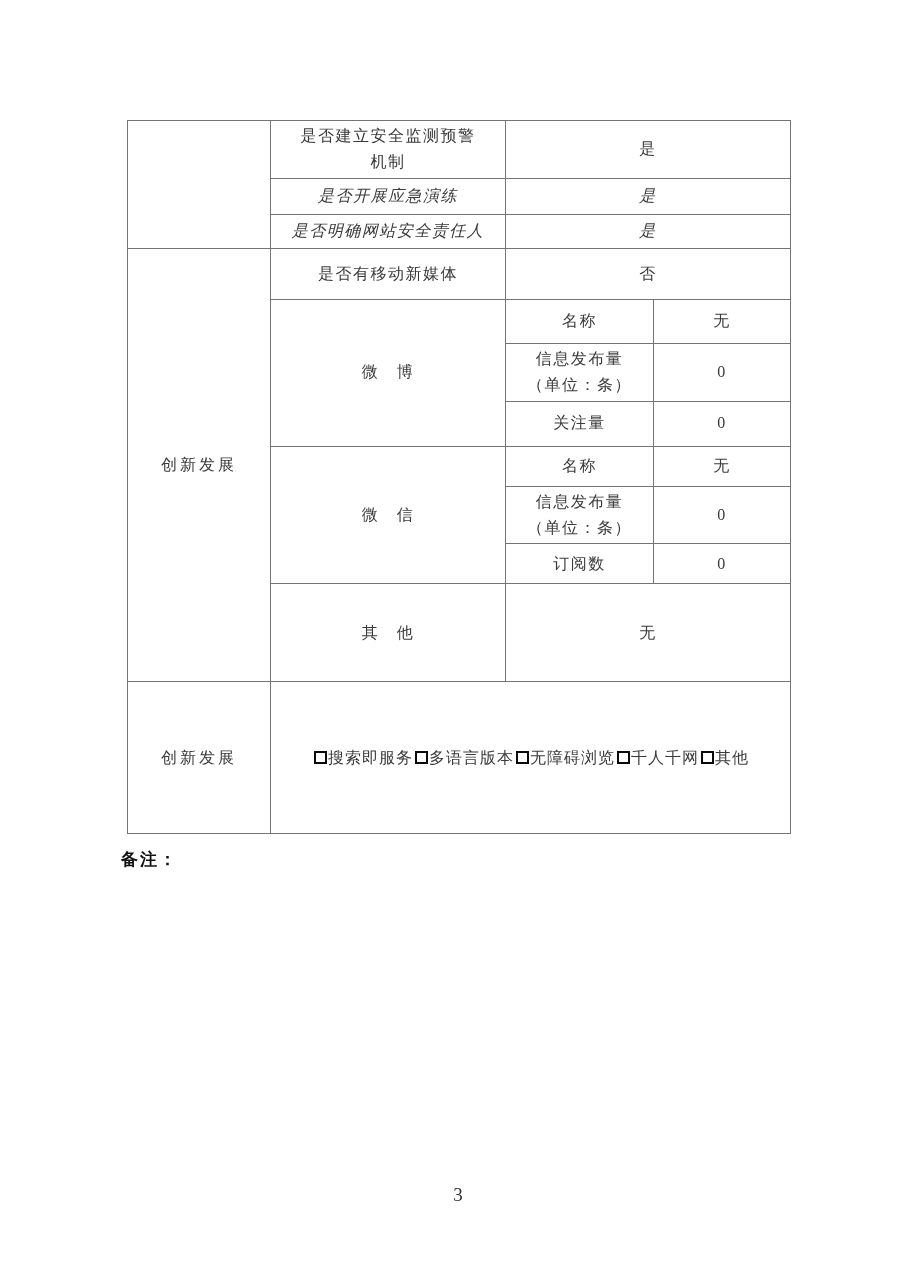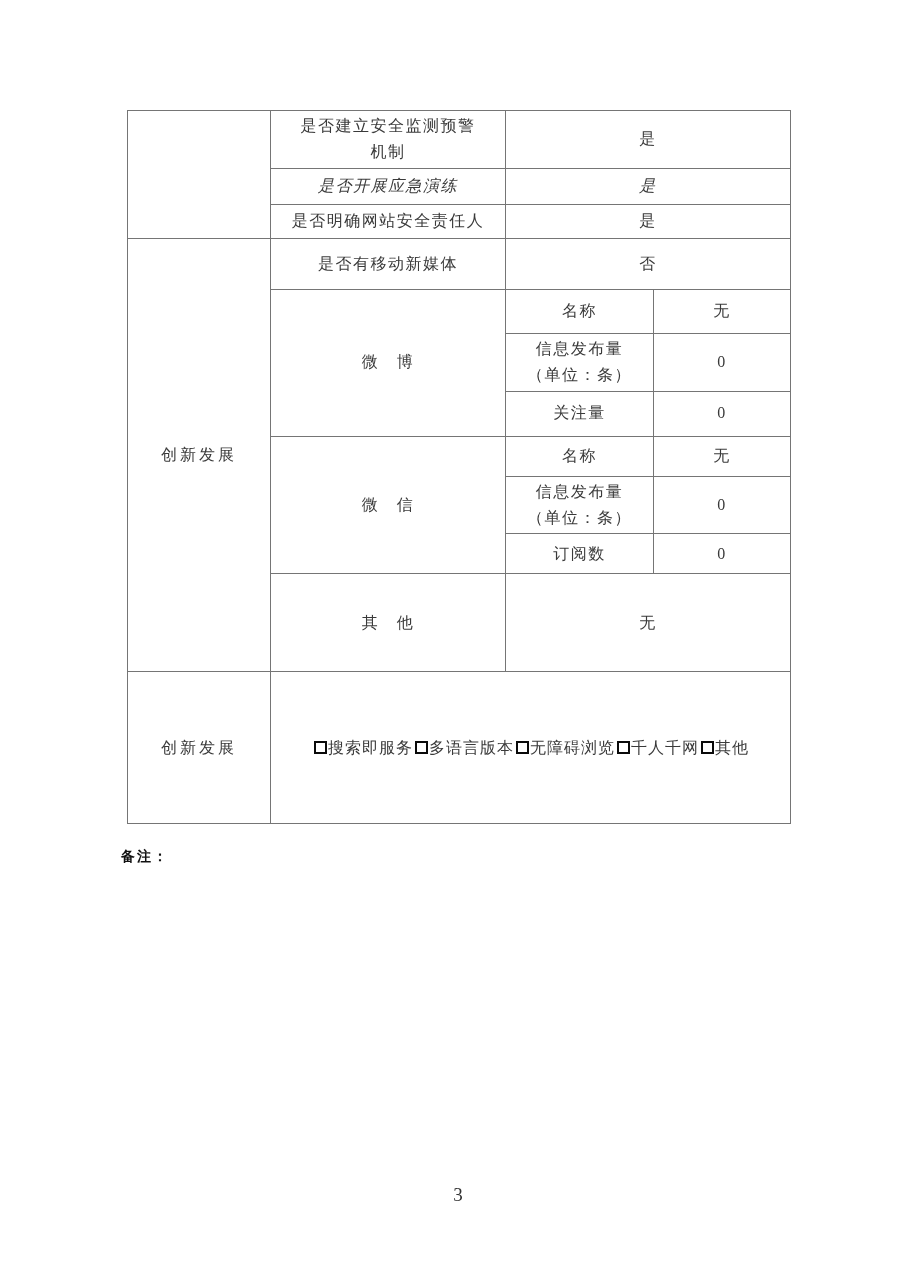--- a/index.html
+++ b/index.html
@@ -4,40 +4,40 @@
 <style>
   * { margin:0; padding:0; box-sizing:border-box; }
   html,body { background:#ffffff; }
   body {
     width:900px; height:1272px;
     position:relative;
     font-family:"Liberation Serif","DejaVu Serif",serif;
     color:#3a3a3a;
   }
   .report-table {
-    position:absolute; left:127px; top:110px;
+    position:absolute; left:127px; top:120px;
     border-collapse:collapse; table-layout:fixed;
     width:663px;
   }
   .report-table td {
     border:1.5px solid #757575;
     text-align:center; vertical-align:middle;
     font-size:16px; letter-spacing:1.5px;
     line-height:1.65;
     white-space:pre-line;
     padding:2px 4px;
     color:#3a3a3a;
   }
   col.c1 { width:143px; }
   col.c2 { width:235px; }
   col.c3 { width:148px; }
   col.c4 { width:137px; }
   tr.r1  td { height:53px; }
   tr.r2  td { height:36px;font-style:italic; }
-  tr.r3  td { height:34px; }
+  tr.r3  td { height:34px;font-style:italic; }
   tr.r4  td { height:51px;font-family:Liberation Serif, serif; }
   tr.r5  td { height:44px; }
   tr.r6  td { height:55px; }
   tr.r7  td { height:45px; }
   tr.r8  td { height:40px; }
   tr.r9  td { height:57px; }
   tr.r10 td { height:40px; }
   tr.r11 td { height:98px;text-align:center; }
   tr.r12 td { height:152px; }
   td.cat { letter-spacing:3px; }
@@ -47,21 +47,21 @@
     display:inline-block;
     width:13px; height:13px;
     border:2.5px solid #0a0a0a;
     vertical-align:-1px;
     margin:0 1px 0 2px;
     background:#fff;
   }
   .remarks {
     position:absolute; left:121px; top:848px;
     font-weight:bold; color:#111;
-    font-size:14px; letter-spacing:2px;
+    font-size:17px; letter-spacing:2px;
   }
   .page-number {
     position:absolute; left:0; top:1184px;
     width:916px; text-align:center;
     font-size:19px; color:#333;
   }
 </style>
 </head>
 <body>
 

